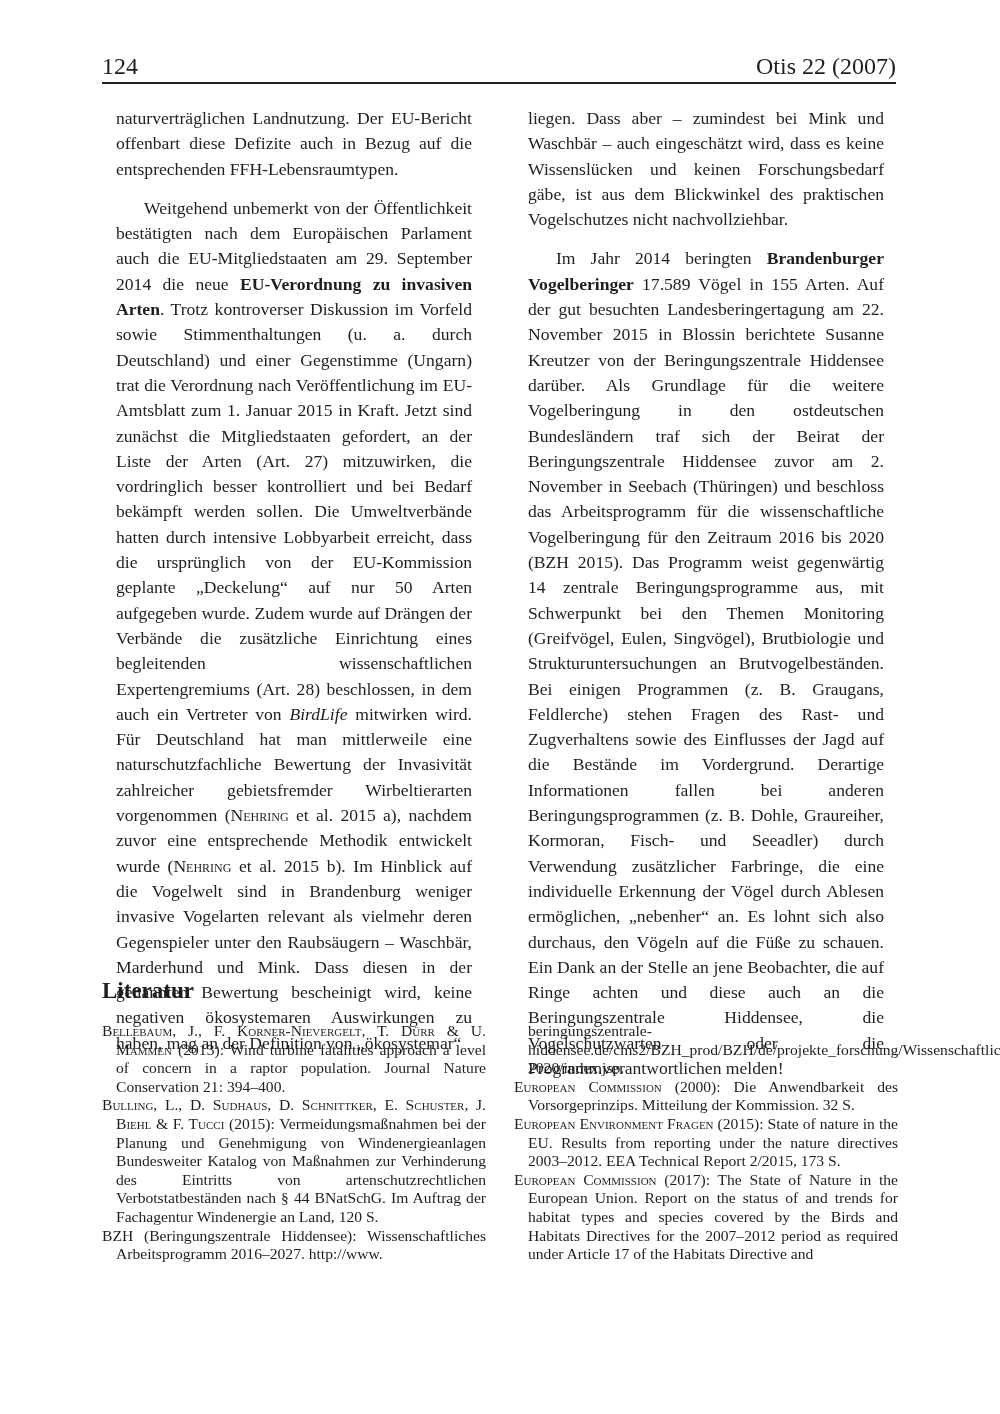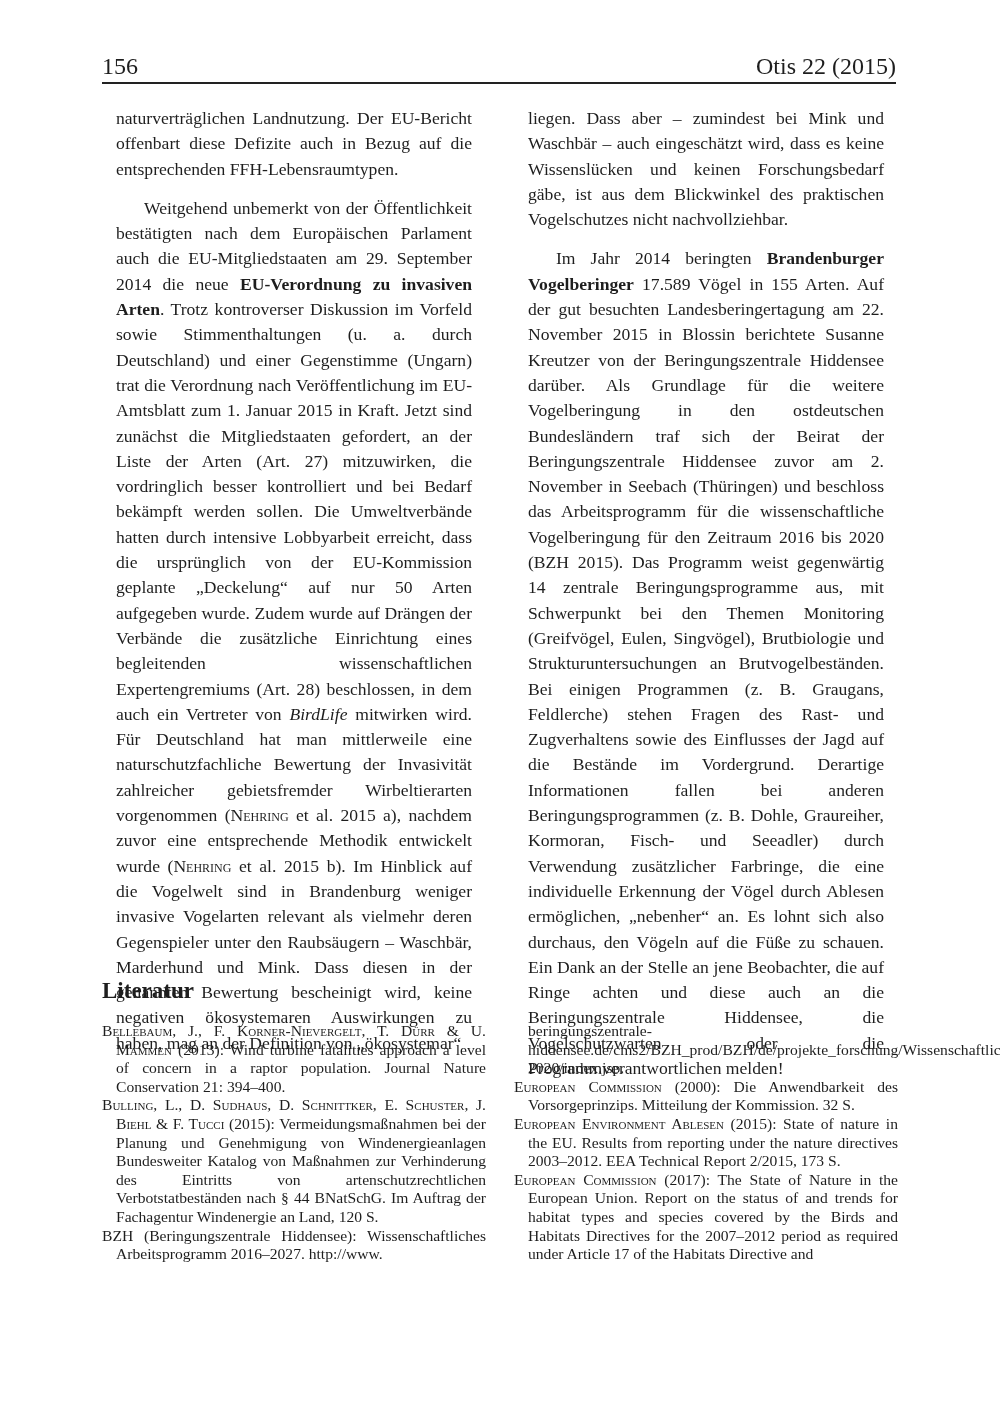--- a/index.html
+++ b/index.html
@@ -35,22 +35,22 @@
     text-align: justify;
   }
   .refs.left { left: 102px; top: 1022px; }
   .refs.right { left: 514px; top: 1022px; }
   .ref { padding-left: 14px; text-indent: -14px; margin: 0; }
 </style>
 </head>
 <body>
 
 <div class="header">
-  <span class="pnum">156</span>
-  <span class="jname">Otis 22 (2015)</span>
+  <span class="pnum">124</span>
+  <span class="jname">Otis 22 (2007)</span>
 </div>
 
 <div class="col left">
   <p><span>naturverträglichen Landnutzung. Der EU-Bericht offenbart diese Defizite auch in Bezug auf die entsprechenden FFH-Lebensraumtypen.</span></p>
   <p class="indent"><span>Weitgehend unbemerkt von der Öffentlichkeit bestätigten nach dem Europäischen Parlament auch die EU-Mitgliedstaaten am 29. September 2014 die neue </span><b>EU-Verordnung zu invasiven Arten</b><span>. Trotz kontroverser Diskussion im Vorfeld sowie Stimmenthaltungen (u. a. durch Deutschland) und einer Gegenstimme (Ungarn) trat die Verordnung nach Veröffentlichung im EU-Amtsblatt zum 1. Januar 2015 in Kraft. Jetzt sind zunächst die Mitgliedstaaten gefordert, an der Liste der Arten (Art. 27) mitzuwirken, die vordringlich besser kontrolliert und bei Bedarf bekämpft werden sollen. Die Umweltverbände hatten durch intensive Lobbyarbeit erreicht, dass die ursprünglich von der EU-Kommission geplante „Deckelung“ auf nur 50 Arten aufgegeben wurde. Zudem wurde auf Drängen der Verbände die zusätzliche Einrichtung eines begleitenden wissenschaftlichen Expertengremiums (Art. 28) beschlossen, in dem auch ein Vertreter von </span><i>BirdLife</i><span> mitwirken wird. Für Deutschland hat man mittlerweile eine naturschutzfachliche Bewertung der Invasivität zahlreicher gebietsfremder Wirbeltierarten vorgenommen (</span><span class="sc">Nehring</span><span> et al. 2015 a), nachdem zuvor eine entsprechende Methodik entwickelt wurde (</span><span class="sc">Nehring</span><span> et al. 2015 b). Im Hinblick auf die Vogelwelt sind in Brandenburg weniger invasive Vogelarten relevant als vielmehr deren Gegenspieler unter den Raubsäugern – Waschbär, Marderhund und Mink. Dass diesen in der genannten Bewertung bescheinigt wird, keine negativen ökosystemaren Auswirkungen zu haben, mag an der Definition von „ökosystemar“</span></p>
 </div>
 
 <div class="col right">
   <p><span>liegen. Dass aber – zumindest bei Mink und Waschbär – auch eingeschätzt wird, dass es keine Wissenslücken und keinen Forschungsbedarf gäbe, ist aus dem Blickwinkel des praktischen Vogelschutzes nicht nachvollziehbar.</span></p>
   <p class="indent"><span>Im Jahr 2014 beringten </span><b>Brandenburger Vogelberinger</b><span> 17.589 Vögel in 155 Arten. Auf der gut besuchten Landesberingertagung am 22. November 2015 in Blossin berichtete Susanne Kreutzer von der Beringungszentrale Hiddensee darüber. Als Grundlage für die weitere Vogelberingung in den ostdeutschen Bundesländern traf sich der Beirat der Beringungszentrale Hiddensee zuvor am 2. November in Seebach (Thüringen) und beschloss das Arbeitsprogramm für die wissenschaftliche Vogelberingung für den Zeitraum 2016 bis 2020 (BZH 2015). Das Programm weist gegenwärtig 14 zentrale Beringungsprogramme aus, mit Schwerpunkt bei den Themen Monitoring (Greifvögel, Eulen, Singvögel), Brutbiologie und Strukturuntersuchungen an Brutvogelbeständen. Bei einigen Programmen (z. B. Graugans, Feldlerche) stehen Fragen des Rast- und Zugverhaltens sowie des Einflusses der Jagd auf die Bestände im Vordergrund. Derartige Informationen fallen bei anderen Beringungsprogrammen (z. B. Dohle, Graureiher, Kormoran, Fisch- und Seeadler) durch Verwendung zusätzlicher Farbringe, die eine individuelle Erkennung der Vögel durch Ablesen ermöglichen, „nebenher“ an. Es lohnt sich also durchaus, den Vögeln auf die Füße zu schauen. Ein Dank an der Stelle an jene Beobachter, die auf Ringe achten und diese auch an die Beringungszentrale Hiddensee, die Vogelschutzwarten oder die Programmverantwortlichen melden!</span></p>
@@ -60,15 +60,15 @@
 
 <div class="refs left">
   <p class="ref"><span class="sc">Bellebaum, J., F. Korner-Nievergelt, T. Dürr &amp; U. Mammen</span><span> (2013): Wind turbine fatalities approach a level of concern in a raptor population. Journal Nature Conservation 21: 394–400.</span></p>
   <p class="ref"><span class="sc">Bulling, L., D. Sudhaus, D. Schnittker, E. Schuster, J. Biehl &amp; F. Tucci</span><span> (2015): Vermeidungsmaßnahmen bei der Planung und Genehmigung von Windenergieanlagen Bundesweiter Katalog von Maßnahmen zur Verhinderung des Eintritts von artenschutzrechtlichen Verbotstatbeständen nach § 44 BNatSchG. Im Auftrag der Fachagentur Windenergie an Land, 120 S.</span></p>
   <p class="ref"><span>BZH (Beringungszentrale Hiddensee): Wissenschaftliches Arbeitsprogramm 2016–2027. http://www.</span></p>
 </div>
 
 <div class="refs right">
   <p class="ref" style="text-indent:0"><span>beringungszentrale-hiddensee.de/cms2/BZH_prod/BZH/de/projekte_forschung/Wissenschaftliches_Arbeitsprogramm_2016–2020/index.jsp.</span></p>
   <p class="ref"><span class="sc">European Commission</span><span> (2000): Die Anwendbarkeit des Vorsorgeprinzips. Mitteilung der Kommission. 32 S.</span></p>
-  <p class="ref"><span class="sc">European Environment Ablesen</span><span> (2015): State of nature in the EU. Results from reporting under the nature directives 2003–2012. EEA Technical Report 2/2015, 173 S.</span></p>
+  <p class="ref"><span class="sc">European Environment Fragen</span><span> (2015): State of nature in the EU. Results from reporting under the nature directives 2003–2012. EEA Technical Report 2/2015, 173 S.</span></p>
   <p class="ref"><span class="sc">European Commission</span><span> (2017): The State of Nature in the European Union. Report on the status of and trends for habitat types and species covered by the Birds and Habitats Directives for the 2007–2012 period as required under Article 17 of the Habitats Directive and</span></p>
 </div>
 
 </body></html>

